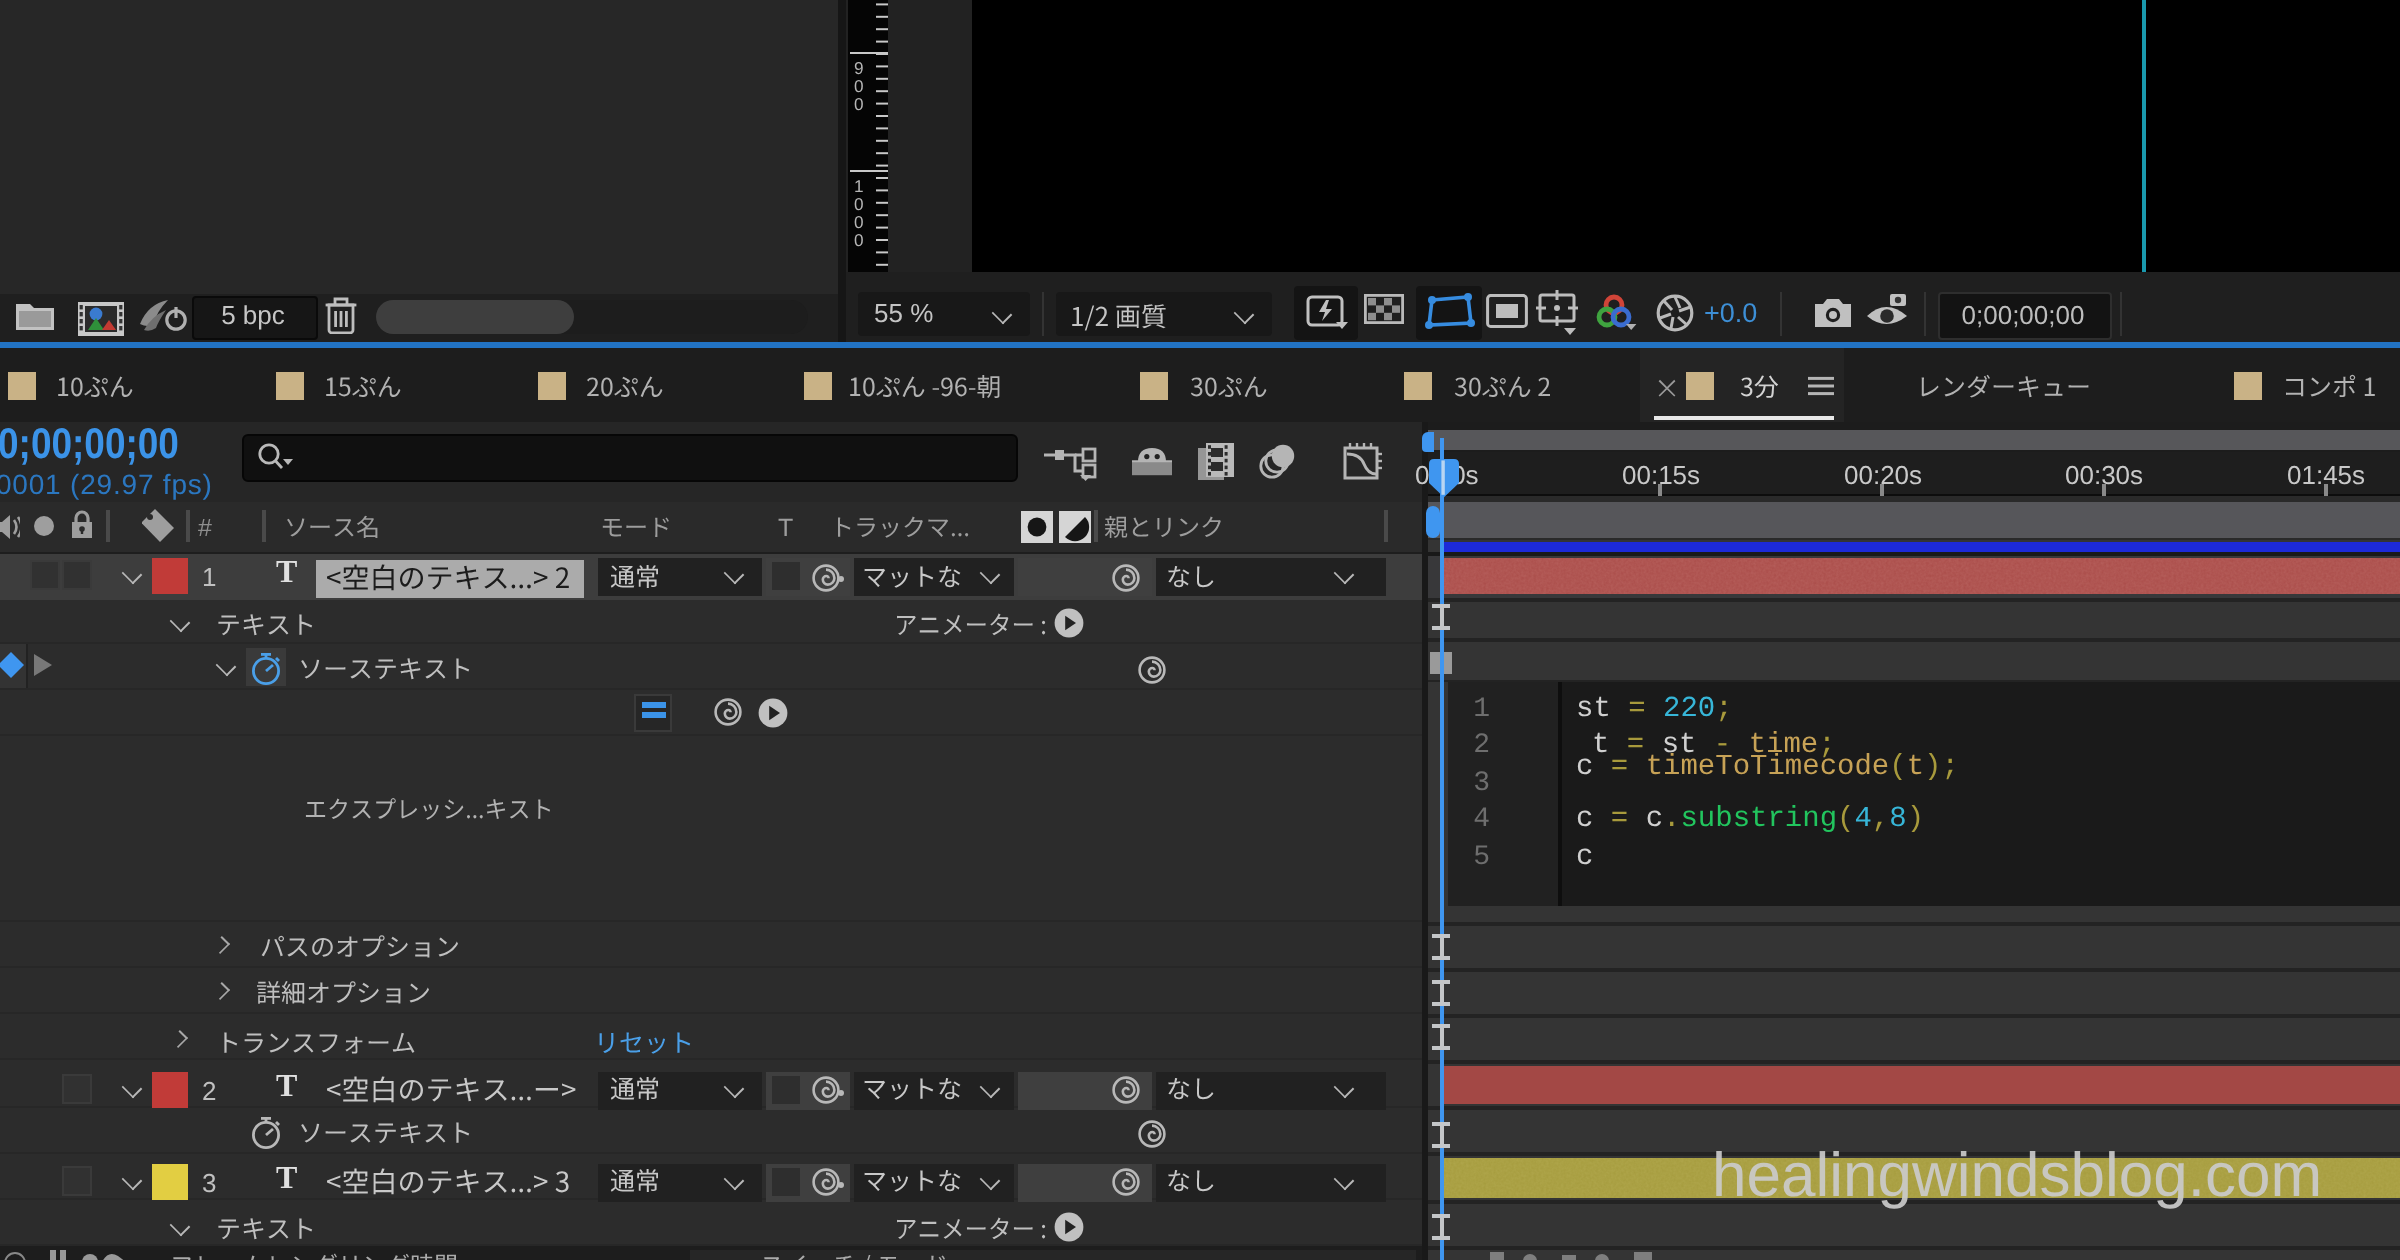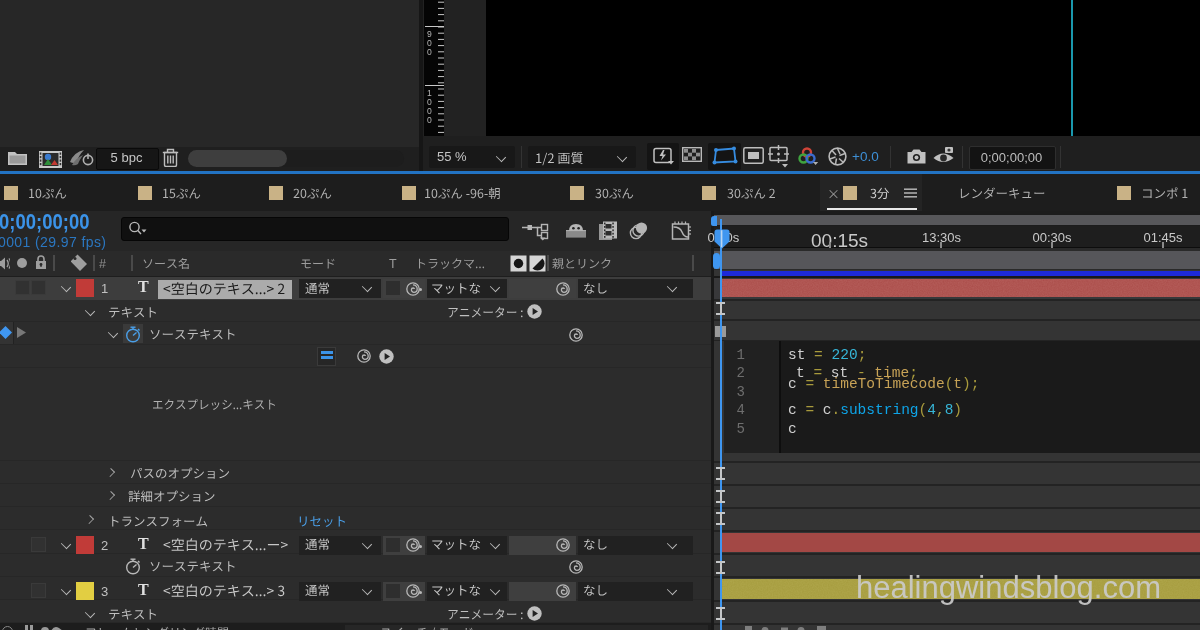--- a/index.html
+++ b/index.html
@@ -645,22 +645,22 @@
 <div class="a" style="left:345px;top:625px;width:363px;height:5px;background:#262626"></div>
 <svg class="a" style="left:380px;top:625.0px" width="97" height="16" viewBox="0 0 97 16">
     <use href="#g_bottom2" fill="#aaa" transform="translate(0,12)"></use>
   </svg>
 <div class="a" style="left:711px;top:211px;width:3px;height:419px;background:#191919"></div>
 <div class="a" style="left:714px;top:211px;width:486px;height:419px;background:#343434"></div>
 <div class="a" style="left:714px;top:211px;width:486px;height:15px;background:#1c1c1c"></div>
 <div class="a" style="left:714px;top:215px;width:486px;height:10px;background:#57575a"></div>
 <div class="a" style="left:714px;top:226px;width:486px;height:22.4px;background:#1e1e1e;border-bottom:1px solid #0d0d0d;box-sizing:border-box"></div>
 <div class="a" style="left:707.5px;top:229.5px;font-size:13px;color:#c9c9c9">0:00s</div>
-<div class="a" style="left:811px;top:229.5px;font-size:19px;color:#c9c9c9">00:15s</div>
-<div class="a" style="left:922px;top:229.5px;font-size:13px;color:#c9c9c9">13:30s</div>
+<div class="a" style="left:811px;top:229.5px;font-size:13px;color:#c9c9c9">00:15s</div>
+<div class="a" style="left:922px;top:229.5px;font-size:13px;color:#c9c9c9">00:20s</div>
 <div class="a" style="left:1032.5px;top:229.5px;font-size:13px;color:#c9c9c9">00:30s</div>
 <div class="a" style="left:1143.5px;top:229.5px;font-size:13px;color:#c9c9c9">01:45s</div>
 <div class="a" style="left:829px;top:242px;width:1.5px;height:6px;background:#8a8a8a"></div>
 <div class="a" style="left:940px;top:242px;width:1.5px;height:6px;background:#8a8a8a"></div>
 <div class="a" style="left:1051px;top:242px;width:1.5px;height:6px;background:#8a8a8a"></div>
 <div class="a" style="left:1162px;top:242px;width:1.5px;height:6px;background:#8a8a8a"></div>
 <div class="a" style="left:714px;top:248px;width:486px;height:22px;background:#2a2a2a"></div>
 <div class="a" style="left:714px;top:250.5px;width:486px;height:18px;background:#56565a"></div>
 <div class="a" style="left:721px;top:270.5px;width:479px;height:5px;background:#1d2ad8"></div>
 <div class="a" style="left:714px;top:275.5px;width:486px;height:2.5px;background:#191919"></div>
@@ -694,21 +694,21 @@
 <div class="a" style="left:724px;top:402.0px;width:21px;text-align:right;font-family:'Liberation Mono',monospace;font-size:14px;color:#6e6e6e">4</div>
 <div class="code a" style="left:788px;top:402.0px"><i1>c</i1> <o>=</o> <i1>c</i1><o>.</o><u1>substring</u1><o>(</o><n>4</n><o>,</o><n>8</n><o>)</o></div>
 <div class="a" style="left:724px;top:420.5px;width:21px;text-align:right;font-family:'Liberation Mono',monospace;font-size:14px;color:#6e6e6e">5</div>
 <div class="code a" style="left:788px;top:420.5px"><i1>c</i1></div>
 <style>
 .code{font-family:'Liberation Mono',monospace;font-size:14.5px;white-space:pre;color:#d0d0d0}
 .code i1{font-style:normal;color:#d0d0d0}
 .code o{color:#a89a3c}
 .code n{color:#37b6d8}
 .code f{color:#c7a256}
-.code u1{text-decoration:none;color:#0ea5e9}
+.code u1{text-decoration:none;color:#22c55e}
 </style>
 <div class="a" style="left:714px;top:460.5px;width:486px;height:2px;background:#232323"></div>
 <div class="a" style="left:714px;top:483.5px;width:486px;height:2px;background:#232323"></div>
 <div class="a" style="left:714px;top:507px;width:486px;height:2px;background:#232323"></div>
 <div class="a" style="left:714px;top:529.5px;width:486px;height:2px;background:#232323"></div>
 <div class="a" style="left:714px;top:553px;width:486px;height:2px;background:#232323"></div>
 <div class="a" style="left:714px;top:576px;width:486px;height:2px;background:#232323"></div>
 <div class="a" style="left:714px;top:599.5px;width:486px;height:2px;background:#232323"></div>
 <div class="a" style="left:714px;top:622.5px;width:486px;height:2px;background:#232323"></div>
 <div class="ibeam" style="z-index:6;left:716px;top:466.5px">

